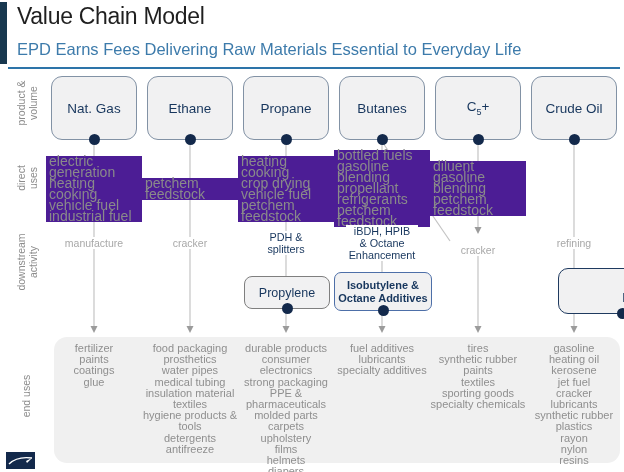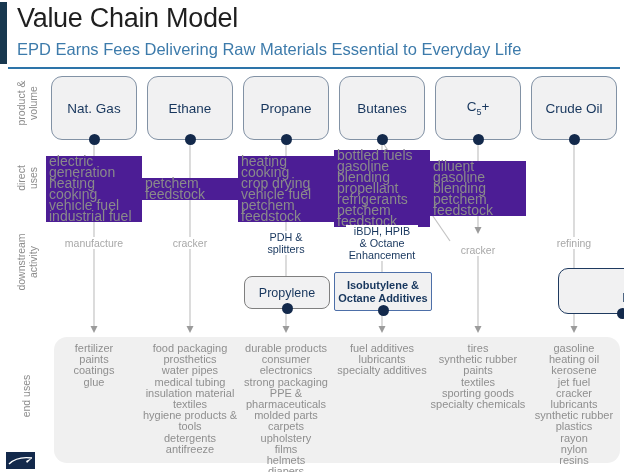--- a/index.html
+++ b/index.html
@@ -1,20 +1,20 @@
 <!DOCTYPE html>
 <html><head>
 <meta charset="utf-8">
 <style>
   html,body{margin:0;padding:0;background:#fff;}
   .slide{position:relative;width:624px;height:472px;background:#ffffff;overflow:hidden;
          font-family:"Liberation Sans",sans-serif;outline:1px solid #e3e3e3;}
   
   .accent-bar{position:absolute;left:0;top:2px;width:7px;height:62px;background:#18384f;}
-  .title{position:absolute;left:17px;top:3px;margin:0;font-size:27px;font-weight:400;color:#1f1f1f;letter-spacing:-0.3px;text-align:right;}
+  .title{position:absolute;left:17px;top:3px;margin:0;font-size:23px;font-weight:400;color:#1f1f1f;letter-spacing:-0.3px;text-align:right;}
   .subtitle{position:absolute;left:17px;top:40px;margin:0;font-size:16.5px;font-weight:400;color:#3d7bab;}
   .hrule{position:absolute;left:8px;top:67px;width:612px;height:2px;background:#2d74a9;}
   
   .connectors{position:absolute;left:0;top:0;z-index:1;}
   
   .band{position:absolute;left:46px;width:576px;display:grid;grid-template-columns:repeat(6,96px);z-index:2;}
   .band-products{top:76px;height:64px;}
   .pcell{position:relative;display:flex;align-items:flex-start;justify-content:center;}
   .pbox{position:relative;width:84px;height:62px;background:#f1f1f2;border:1.4px solid #8292a5;border-radius:11px;
         display:flex;align-items:center;justify-content:center;color:#17365d;font-size:13.5px;}
@@ -25,21 +25,21 @@
   .txtblock{background:#4c1d95;padding:0 3px;font-size:14px;line-height:11px;color:#8a8a8a;}
   .band-activity{top:220px;height:46px;}
   .actblock{background:#fff;padding:0 3px;text-align:center;font-size:10.5px;line-height:12px;}
   .act-gray{color:#a8a8a8;}
   .act-navy{color:#17365d;font-size:10.8px;}
   
   .ibox{position:absolute;z-index:2;background:#f1f1f2;display:flex;flex-direction:column;align-items:center;justify-content:center;
         color:#17365d;text-align:center;}
   .ibox-ethylene{left:148px;top:276px;width:84px;height:31px;border:1.3px solid #7f7f7f;border-radius:8px;font-size:12.5px;}
   .ibox-propylene{left:244px;top:276px;width:84px;height:31px;border:1.3px solid #7f7f7f;border-radius:8px;font-size:12.5px;}
-  .ibox-isobutylene{left:334px;top:272px;width:96px;height:37px;border:1.5px solid #4d6fa8;border-radius:2px;font-size:11px;line-height:12.5px;font-weight:bold;}
+  .ibox-isobutylene{left:334px;top:272px;width:96px;height:37px;border:1.5px solid #4d6fa8;border-radius:7px;font-size:11px;line-height:12.5px;font-weight:bold;}
   .ibox-refined{left:558px;top:268px;width:80px;height:44px;border:1.5px solid #1f3a5f;border-radius:10px;font-size:12px;line-height:14px;padding-left:47px;}
   
   .enduses-bg{position:absolute;left:54px;top:337px;width:566px;height:126px;background:#f0f0f0;border-radius:13px;z-index:1;}
   .band-end{top:343px;height:124px;z-index:3;}
   .endcol{text-align:center;font-size:11px;line-height:11.2px;color:#8f8f8f;}
   
   .rlabel{position:absolute;z-index:2;color:#8c8c8c;font-size:10.5px;line-height:11.5px;text-align:center;white-space:nowrap;}
   
   .logo{position:absolute;left:6px;top:452px;z-index:3;}
 </style>

